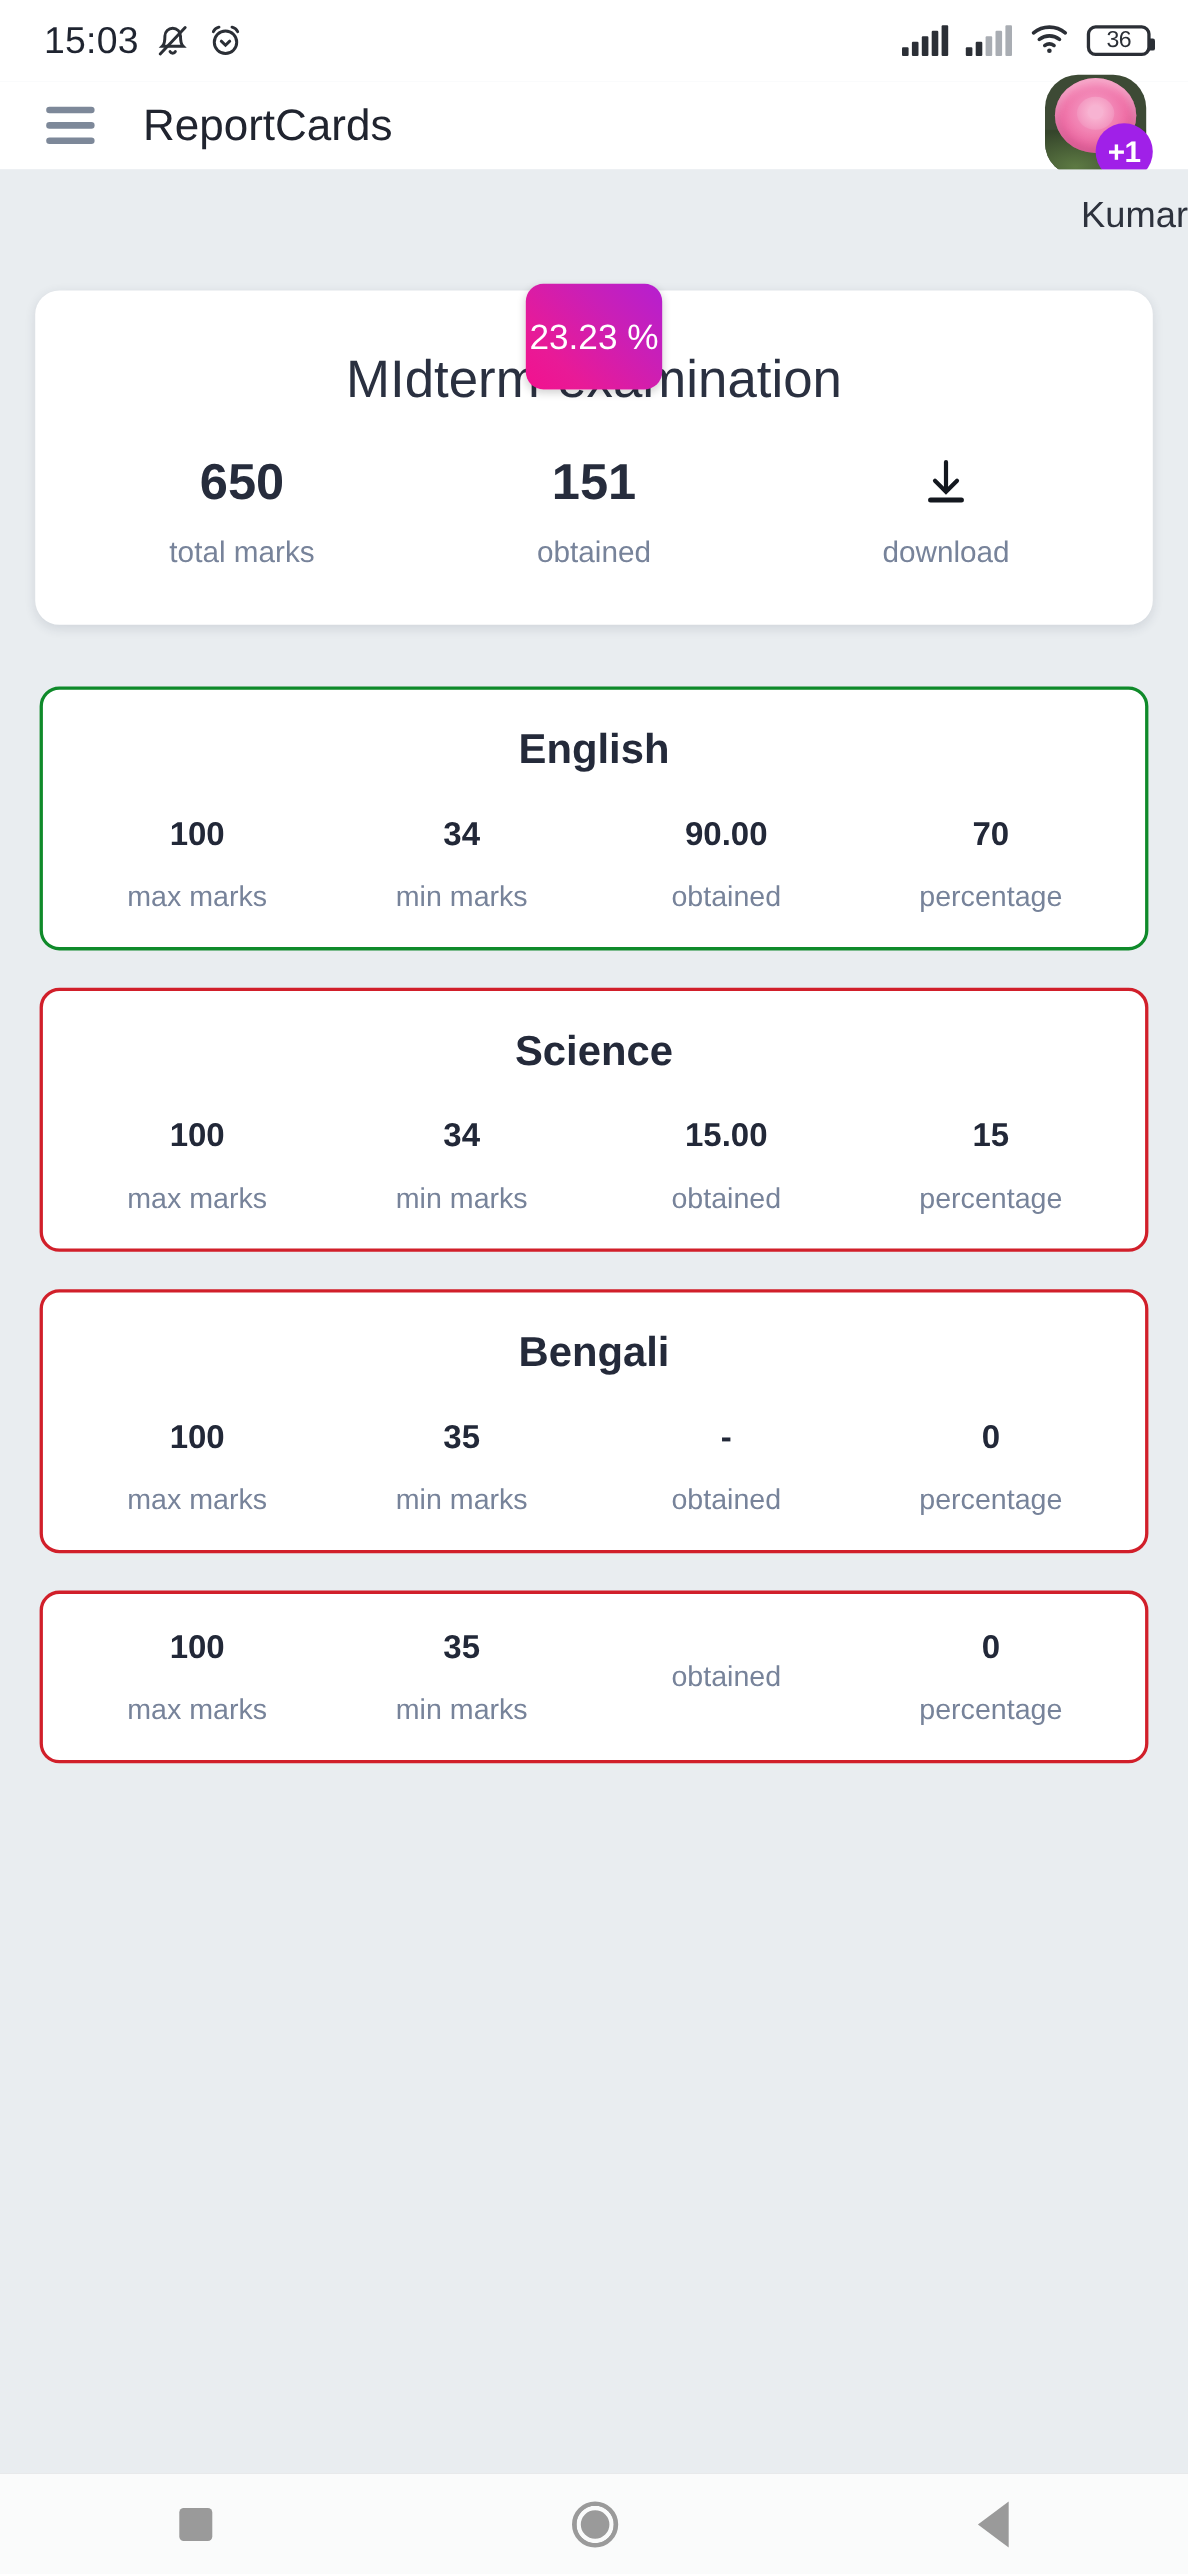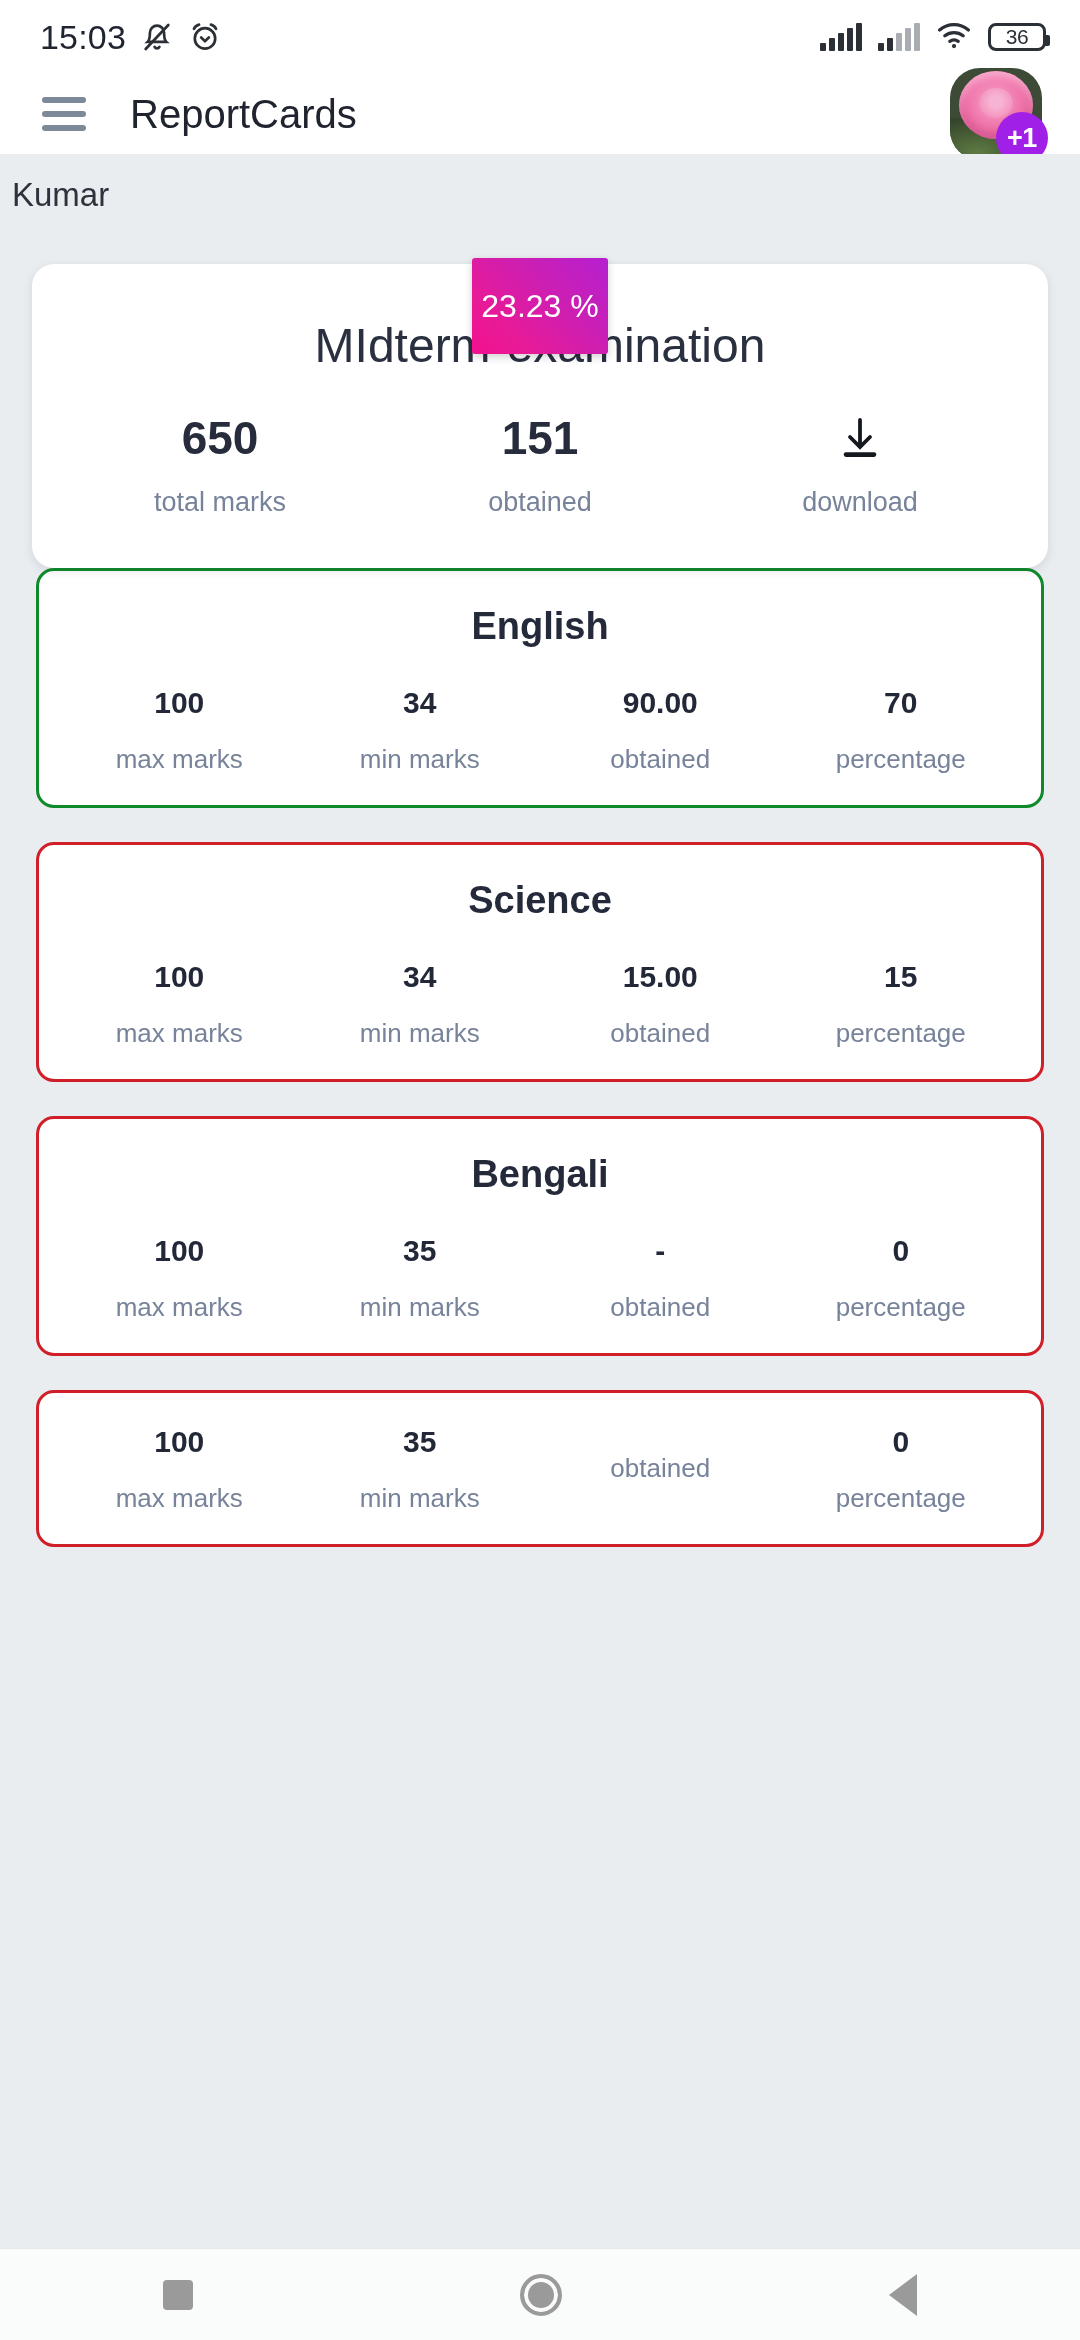--- a/index.html
+++ b/index.html
@@ -62,46 +62,46 @@
   .avatar .rose:before{content:"";position:absolute;left:50%;top:48%;transform:translate(-50%,-50%);width:34px;height:30px;border-radius:50%;background:radial-gradient(circle at 50% 45%,#fbc2da 0%,#f49cc3 60%,#ee7eb0 100%);}
   .avatar .rose:after{content:"";position:absolute;left:50%;top:46%;transform:translate(-50%,-50%);width:14px;height:13px;border-radius:50%;background:#f7b3d2;}
   .badge-plus {
     position:absolute; right:-6px; bottom:-4px; width:52px; height:52px; border-radius:50%;
     background:#a020e8; color:#fff; font-size:27px; font-weight:700;
     display:flex; align-items:center; justify-content:center; letter-spacing:-0.5px;
   }
 
   
   .content { flex:1 1 auto; background:#e9edf0; position:relative; overflow:hidden; }
-  .student-name { text-align:left; font-size:33px; color:#2d323d; padding:22px 0 12px;margin-left:12px; }
+  .student-name { text-align:right; font-size:33px; color:#2d323d; padding:22px 0 12px;margin-left:12px; }
 
   .summary-wrap { position:relative; padding:0 32px; margin-top:22px; }
   .pct-badge {
     position:absolute; left:50%; transform:translateX(-50%); top:-6px; z-index:3;
-    width:136px; height:96px; border-radius:3px;
+    width:124px; height:96px; border-radius:16px;
     background:linear-gradient(45deg,#f2118e 0%, #e81a97 25%, #ca1fb6 65%, #b51fd0 100%);
     display:flex; align-items:center; justify-content:center;
     color:#ffffff; font-size:32px; font-weight:400;
     box-shadow:0 3px 8px rgba(0,0,0,.18);
     white-space:nowrap;
   }
   .summary-card {
     background:#ffffff; border-radius:22px; margin-top:38px;
     box-shadow:0 3px 10px rgba(40,50,70,.12);
     padding:54px 28px 50px;
   }
   .exam-title { text-align:center; font-size:48px; color:#2a3040; font-weight:400; margin-bottom:42px; }
   .summary-row { display:flex; }
   .summary-col { flex:1; text-align:center; }
   .summary-val { font-size:46px; font-weight:700; color:#262c3c; line-height:1; }
   .summary-lbl { font-size:27px; color:#77839a; margin-top:26px; }
   .dl-icon { height:46px; display:flex; align-items:center; justify-content:center; }
 
   
-  .subjects { padding:0 36px; }
+  .subjects { margin-top:56px; padding:0 36px; }
   .subject-card {
     background:#ffffff; border-radius:18px; border:3px solid #d11f2a;
     padding:34px 20px 30px; margin-bottom:34px;
   }
   .subject-card.pass { border-color:#0f8a2a; }
   .subj-name { text-align:center; font-size:38px; font-weight:700; color:#242a3a; margin-bottom:40px; }
   .subj-row { display:flex; }
   .subj-col { flex:1; text-align:center; }
   .subj-val { font-size:30px; font-weight:700; color:#222838; line-height:1; }
   .subj-lbl { font-size:26px; color:#77839a; margin-top:26px; }

